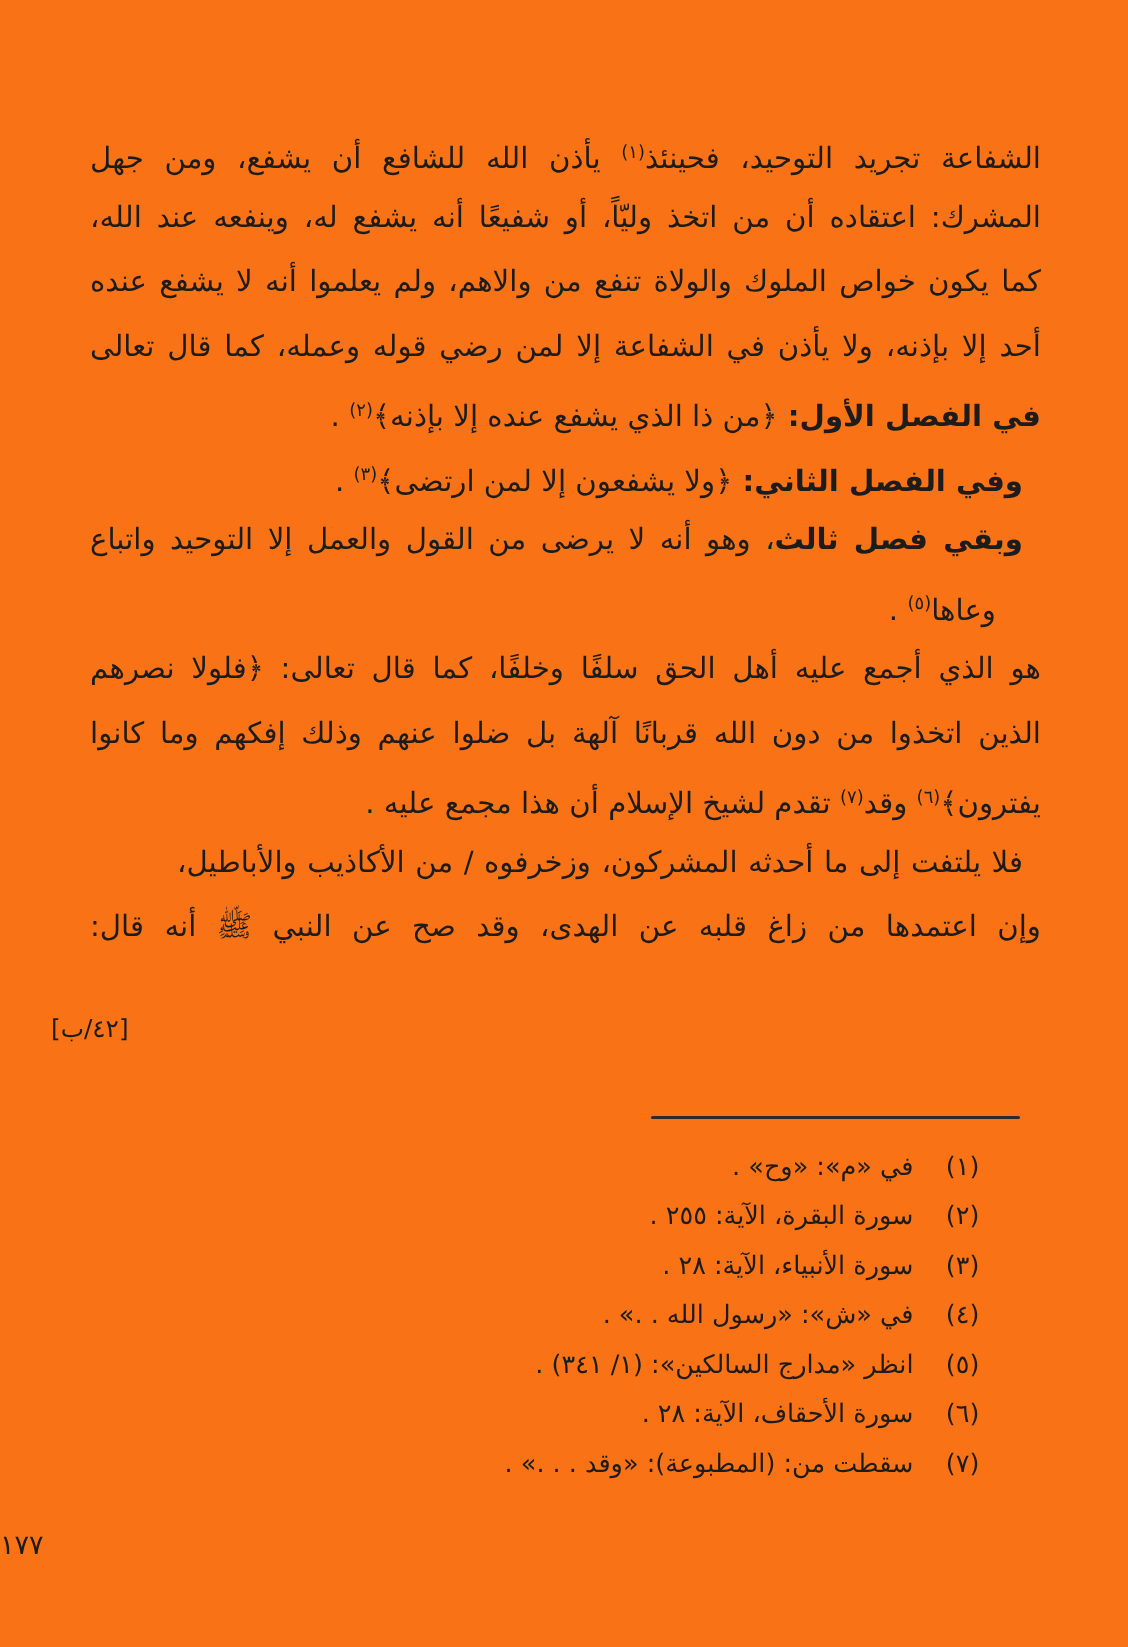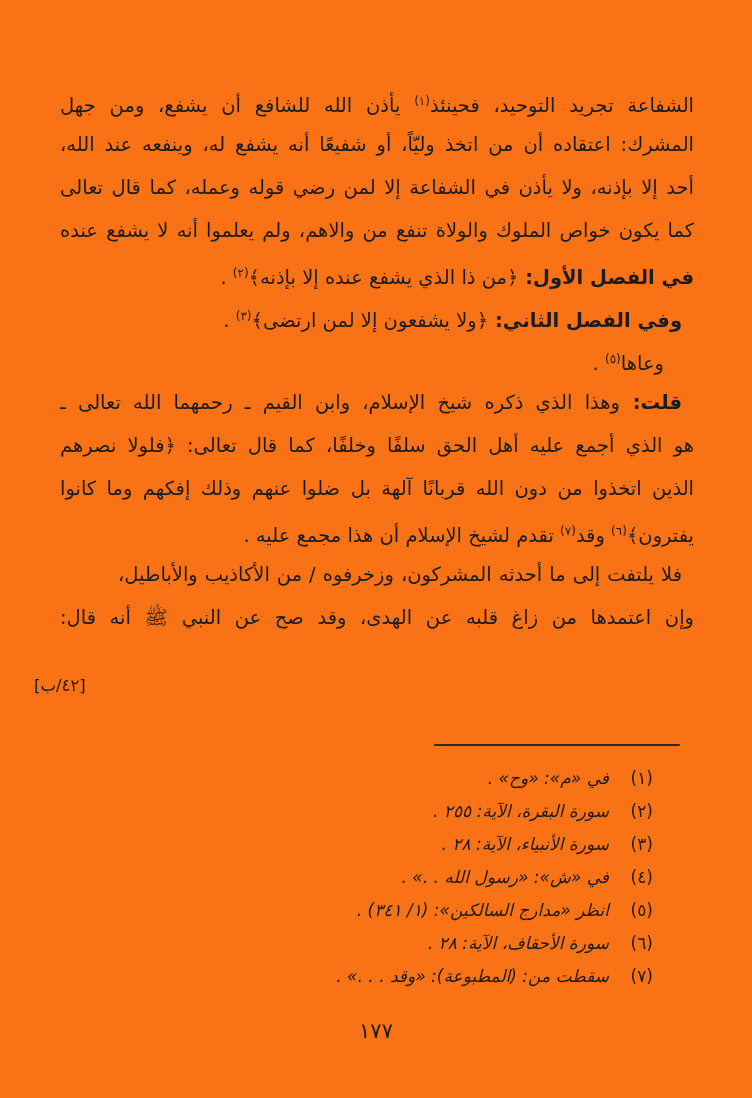--- a/index.html
+++ b/index.html
@@ -43,42 +43,42 @@
   
   .footnotes{
     position:absolute;top:762px;right:99px;left:66px;
     direction:rtl;
   }
   .fn{
     display:flex;direction:rtl;align-items:baseline;
     font-size:17px;height:33px;line-height:33px;overflow:hidden;
   }
   .fn .fn-num{flex:0 0 44px;text-align:right;}
-  .fn .fn-text{flex:1 1 auto;text-align:right;font-style:italic;}
+  .fn .fn-text{flex:1 1 auto;text-align:right;}
   
   .page-number{
     position:absolute;top:1016px;left:0;right:0;
-    text-align:center;font-size:21px;line-height:30px;
+    text-align:left;font-size:18px;line-height:30px;
     direction:rtl;
   }
 </style>
 </head>
 <body>
 
 <div class="page">
 
   <div class="body-text">
       <div class="line just"><span class="seg">الشفاعة تجريد التوحيد، فحينئذ</span><span class="seg sup">(١)</span><span class="seg"> يأذن الله للشافع أن يشفع، ومن جهل</span></div>
       <div class="line just"><span class="seg">المشرك: اعتقاده أن من اتخذ وليّاً، أو شفيعًا أنه يشفع له، وينفعه عند الله،</span></div>
+      <div class="line just"><span class="seg">كما يكون خواص الملوك والولاة تنفع من والاهم، ولم يعلموا أنه لا يشفع عنده</span></div>
       <div class="line just"><span class="seg">أحد إلا بإذنه، ولا يأذن في الشفاعة إلا لمن رضي قوله وعمله، كما قال تعالى</span></div>
-      <div class="line just"><span class="seg">كما يكون خواص الملوك والولاة تنفع من والاهم، ولم يعلموا أنه لا يشفع عنده</span></div>
       <div class="line"><span class="seg b">في الفصل الأول: </span><span class="seg">﴿من ذا الذي يشفع عنده إلا بإذنه﴾</span><span class="seg sup">(٢)</span><span class="seg"> .</span></div>
       <div class="line indent"><span class="seg b">وفي الفصل الثاني: </span><span class="seg">﴿ولا يشفعون إلا لمن ارتضى﴾</span><span class="seg sup">(٣)</span><span class="seg"> .</span></div>
+      <div class="line just indent"><span class="seg b">وبقي فصل ثالث</span><span class="seg">، وهو أنه لا يرضى من القول والعمل إلا التوحيد واتباع</span></div>
       <div class="line indent-wide"><span class="seg">وعاها</span><span class="seg sup">(٥)</span><span class="seg"> .</span></div>
-      <div class="line just indent"><span class="seg b">قلت: </span><span class="seg">وهذا الذي ذكره شيخ الإسلام، وابن القيم ـ رحمهما الله تعالى ـ</span></div>
       <div class="line just"><span class="seg">هو الذي أجمع عليه أهل الحق سلفًا وخلفًا، كما قال تعالى: ﴿فلولا نصرهم</span></div>
       <div class="line just"><span class="seg">الذين اتخذوا من دون الله قربانًا آلهة بل ضلوا عنهم وذلك إفكهم وما كانوا</span></div>
       <div class="line"><span class="seg">يفترون﴾</span><span class="seg sup">(٦)</span><span class="seg"> وقد</span><span class="seg sup">(٧)</span><span class="seg"> تقدم لشيخ الإسلام أن هذا مجمع عليه .</span></div>
       <div class="line just indent narrow"><span class="seg">فلا يلتفت إلى ما أحدثه المشركون، وزخرفوه / من الأكاذيب والأباطيل،</span></div>
       <div class="line just"><span class="seg">وإن اعتمدها من زاغ قلبه عن الهدى، وقد صح عن النبي ﷺ أنه قال:</span></div>
     </div>
 
   <div class="margin-note">[٤٢/ب]</div>
 
   <div class="fn-sep"></div>

